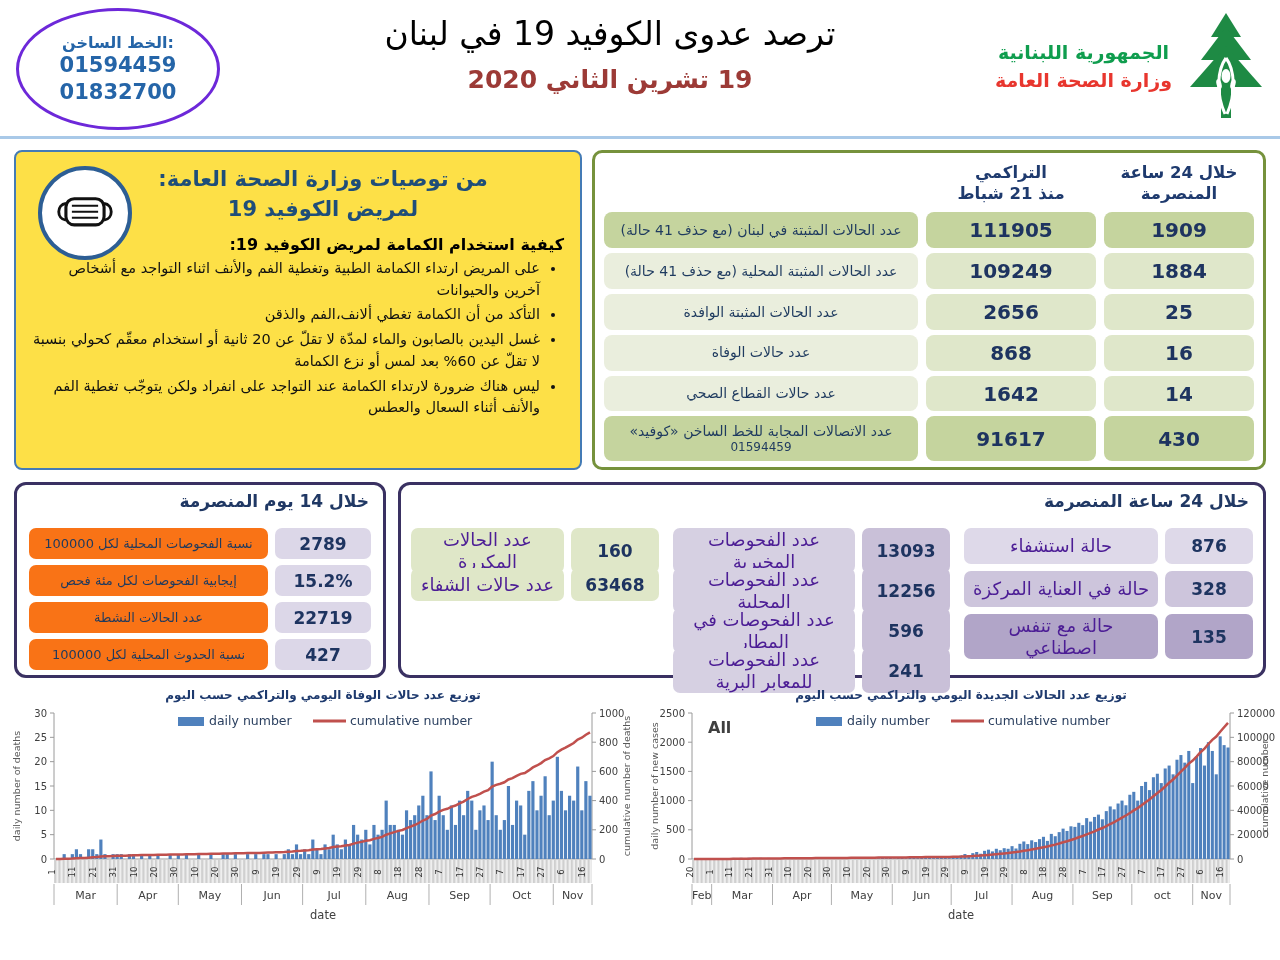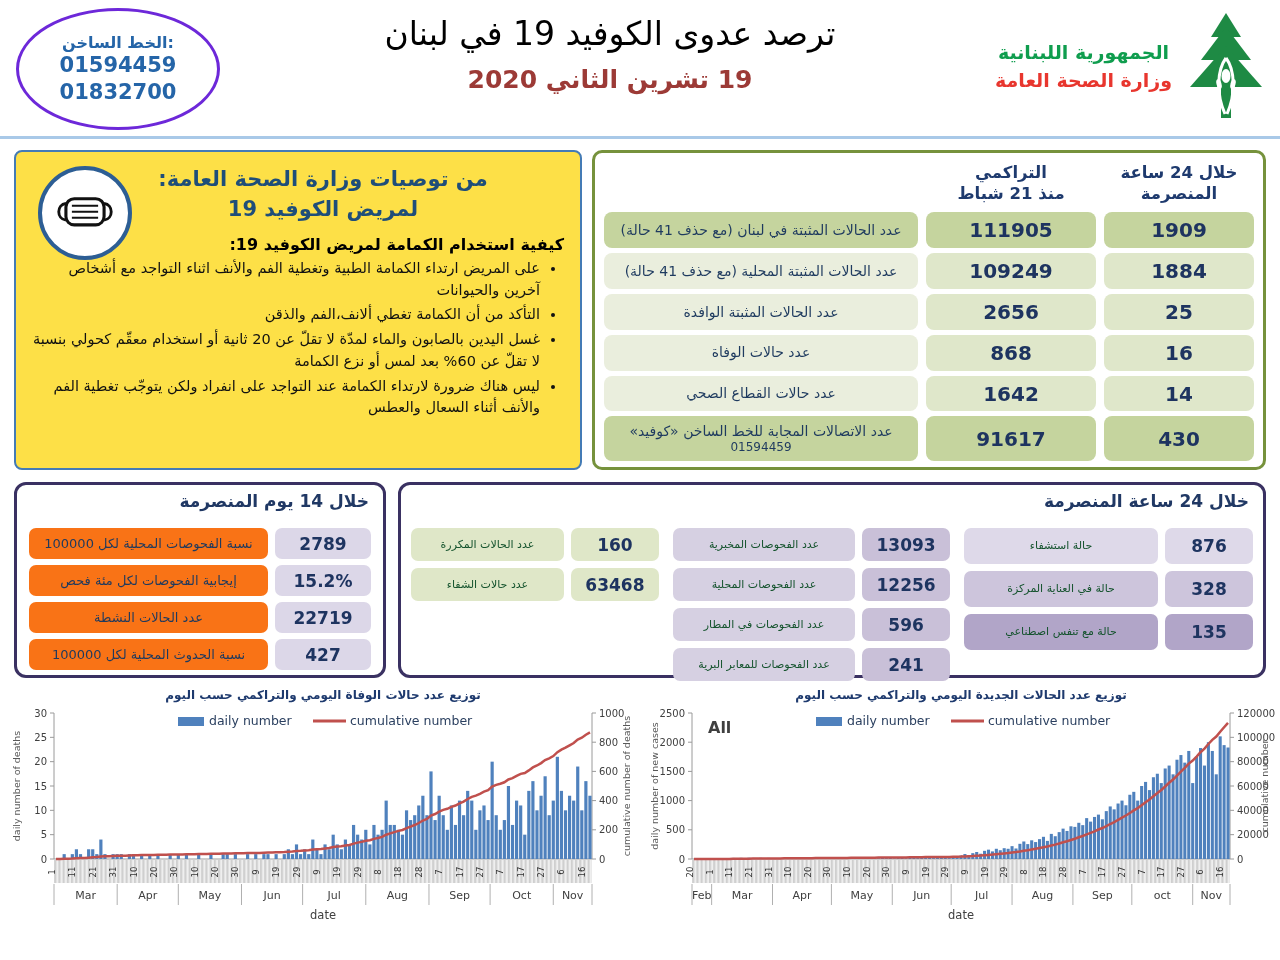--- a/index.html
+++ b/index.html
@@ -58,21 +58,21 @@
             align-items:center;justify-content:center;text-align:center;padding:1px 8px;line-height:1.2;}
   .p24-groups{display:flex;direction:rtl;gap:14px;}
   .grp{display:flex;flex-direction:column;gap:7px;}
   .grp-care{width:296px;}
   .grp-tests{width:284px;}
   .grp-green{width:254px;}
   .g-row{display:grid;grid-template-columns:88px 1fr;gap:7px;direction:rtl;height:33px;}
   .grp-care .g-row{height:36px;}
   .g-val{border-radius:7px;color:#1e3460;font-weight:bold;font-size:17px;display:flex;
          align-items:center;justify-content:center;direction:ltr;}
-  .g-label{border-radius:7px;color:#14532d;font-size:11px;display:flex;align-items:center;
+  .g-label{border-radius:7px;color:#4c1d95;font-size:18px;display:flex;align-items:center;
            justify-content:center;text-align:center;padding:1px 8px;line-height:1.2;}
   .care0 .g-val,.care0 .g-label{background:#ded9e9;}
   .care1 .g-val,.care1 .g-label{background:#cdc5dc;}
   .care2 .g-val,.care2 .g-label{background:#b1a5c8;}
   .tests .g-val{background:#c9c0d8;}
   .tests .g-label{background:#d6d0e2;}
   .green .g-val,.green .g-label{background:#dfe7c8;}
   
   .chart{position:absolute;top:688px;}
   .chart-left{left:8px;width:630px;}

